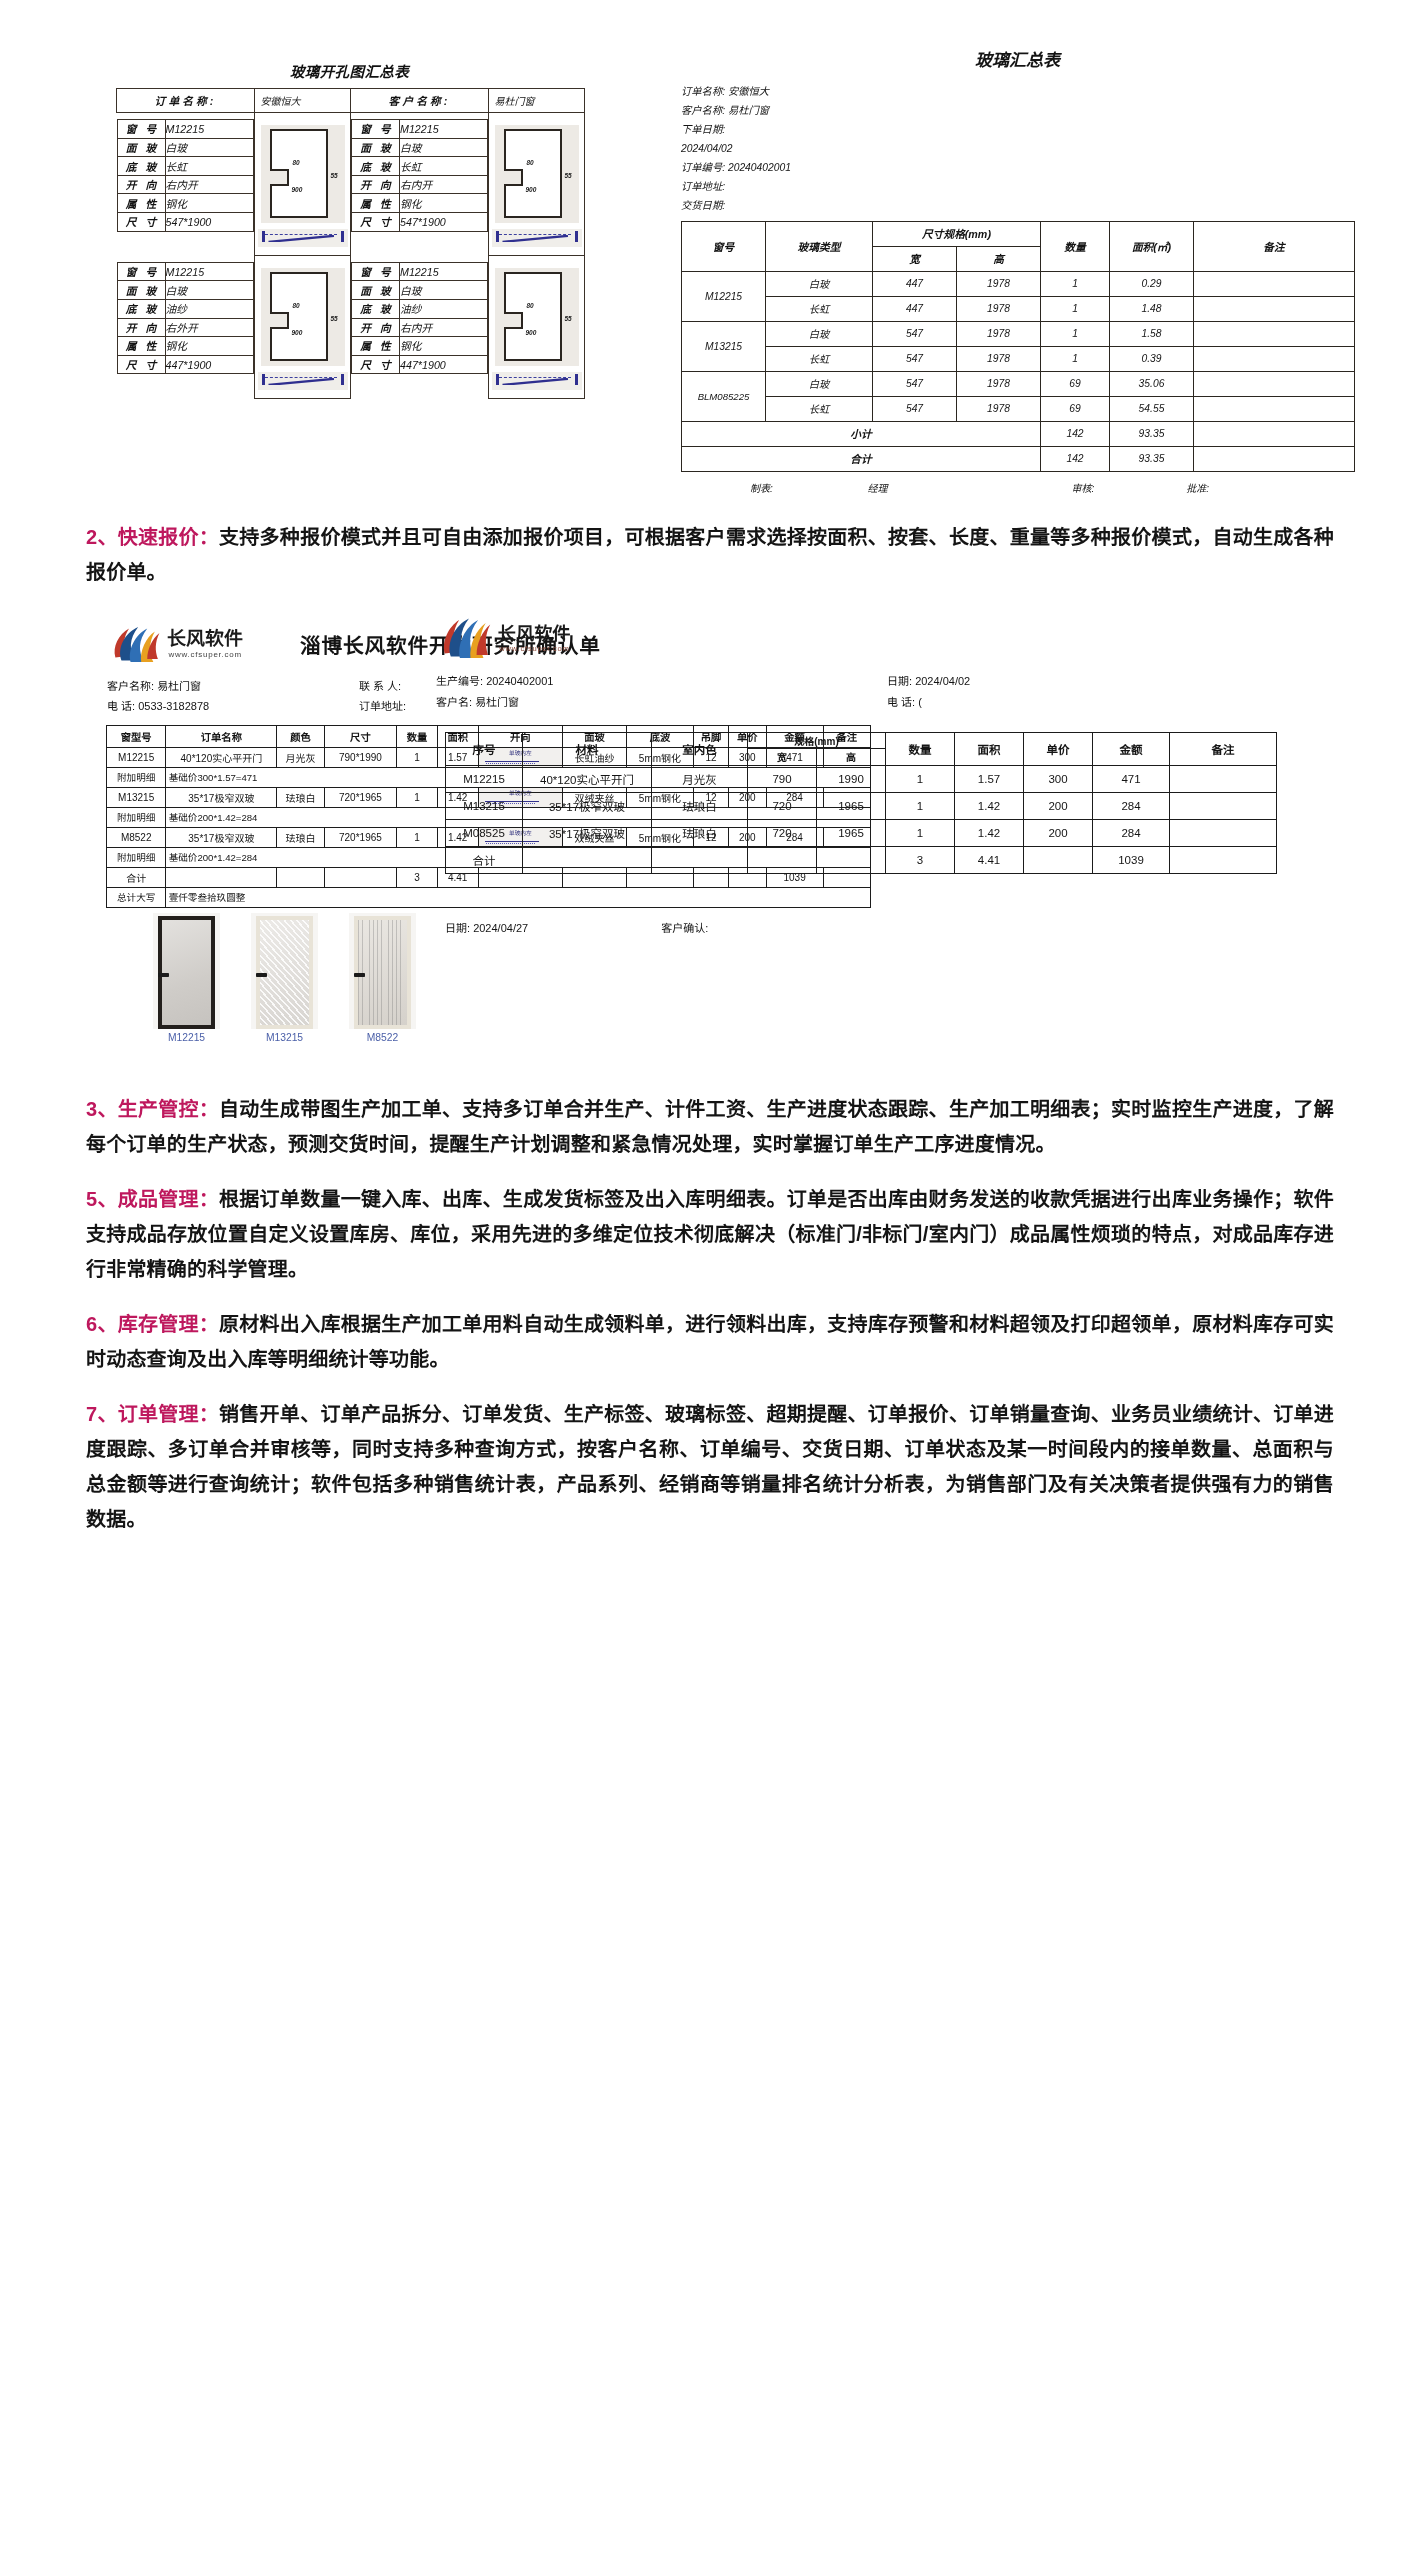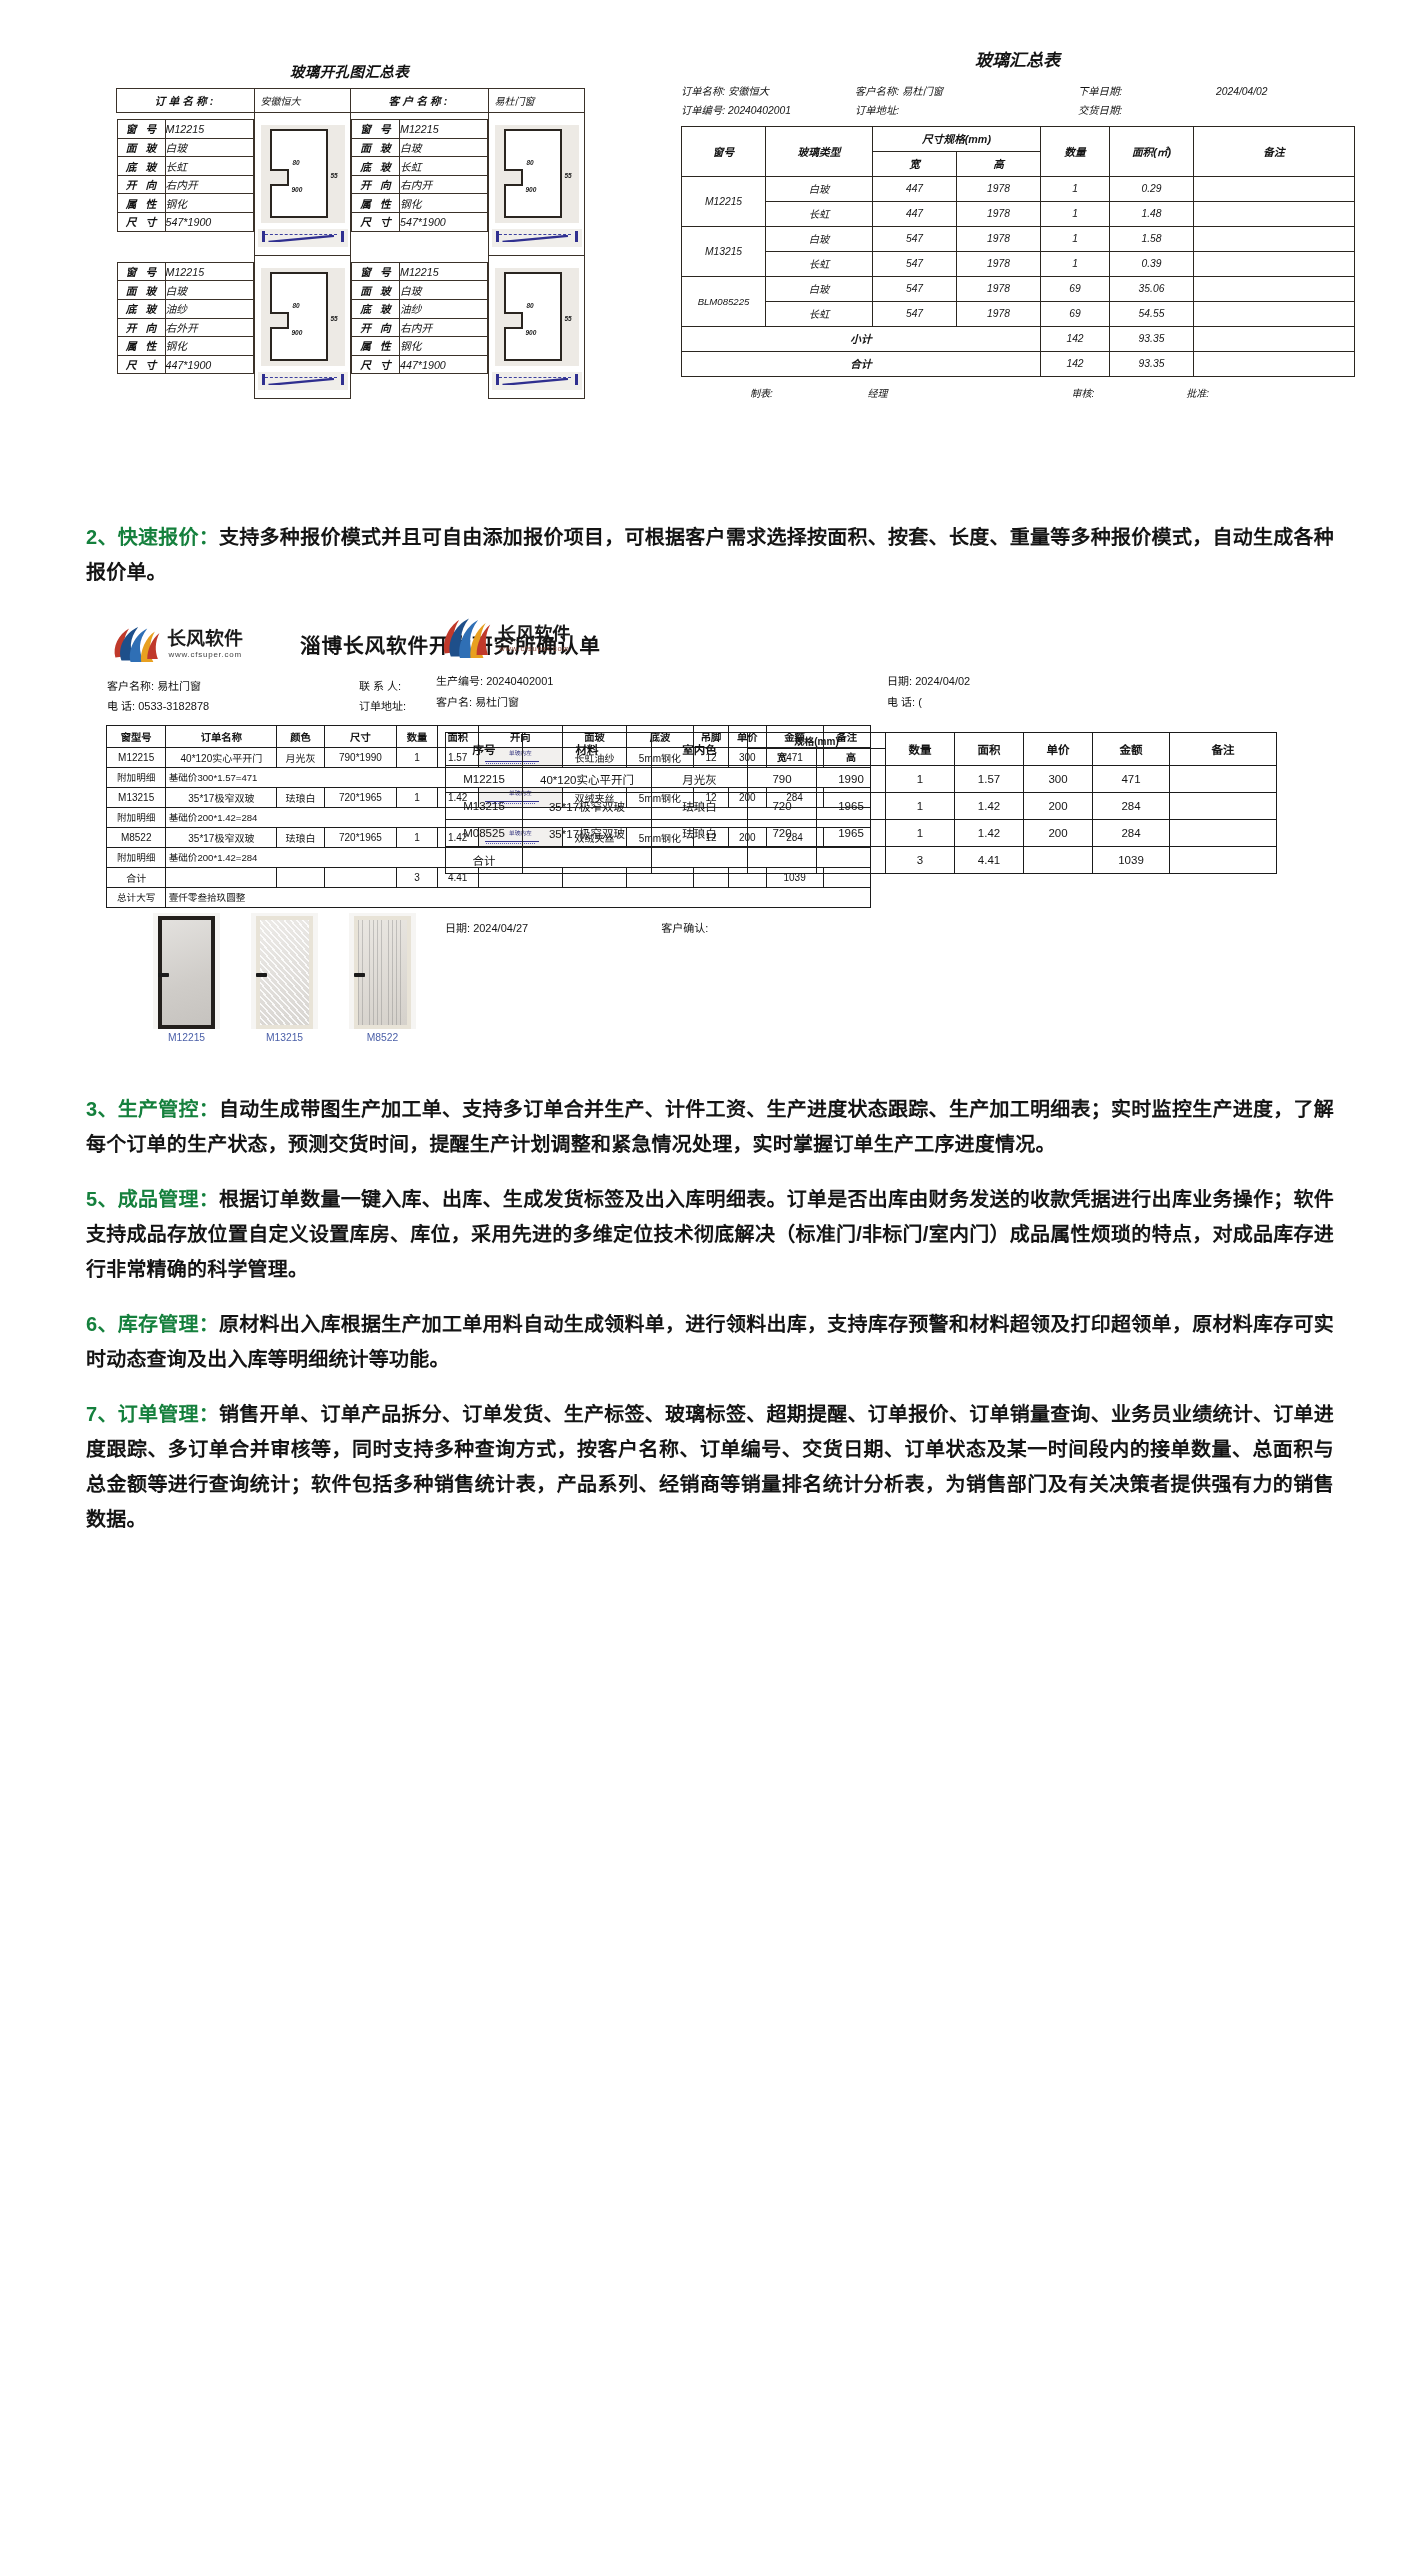--- a/index.html
+++ b/index.html
@@ -161,21 +161,21 @@
     text-align:center;
     font-weight:bold;
     font-size:17px;
     margin-bottom:10.7px;
   }
   .hz-meta{
     font-size:10.3px;
     line-height:19px;
     margin-bottom:6.1px;
   }
-  .hz-meta .row{display:flex;}
+  .hz-meta .row{display:flex;flex-direction:column;}
   .hz-meta .c1{width:174px;}
   .hz-meta .c2{width:223px;}
   .hz-meta .c3{width:138px;}
   .hz-meta .c4{flex:1;}
   table.hz{width:673px;table-layout:fixed;}
   table.hz td{
     border:1.2px solid #2b2620;
     text-align:center;
     font-size:10.3px;
     height:24px;
@@ -195,21 +195,21 @@
   .para{
     margin:0 86px 0 86px;
     font-size:20px;
     line-height:35px;
     font-weight:bold;
     color:#141414;
     text-align:justify;
     letter-spacing:0.2px;
   }
   .para + .para{margin-top:20px;}
-  .para .hl{color:#15803d;}
+  .para .hl{color:#be185d;}
   .para-block{padding-top:17px;}
 
   
   .quote-wrap{
     position:relative;
     margin:26px 0 0 0;
     width:1420px;
     height:459px;
   }
   .logo{

